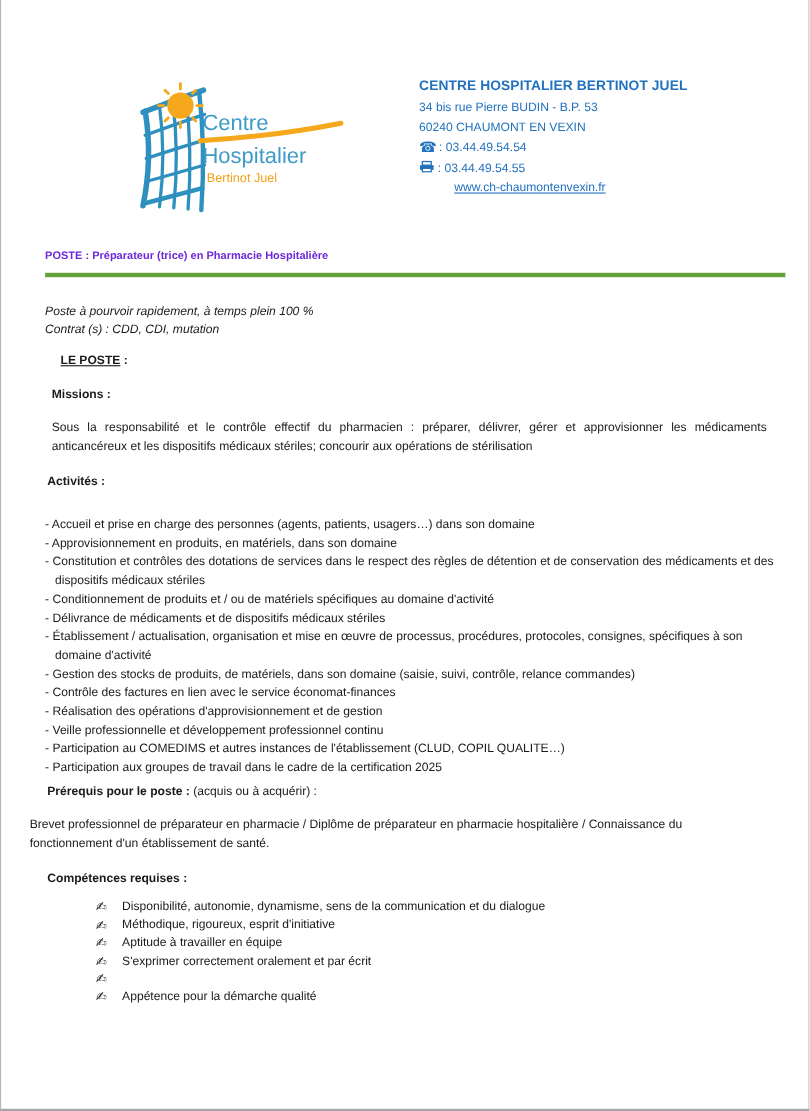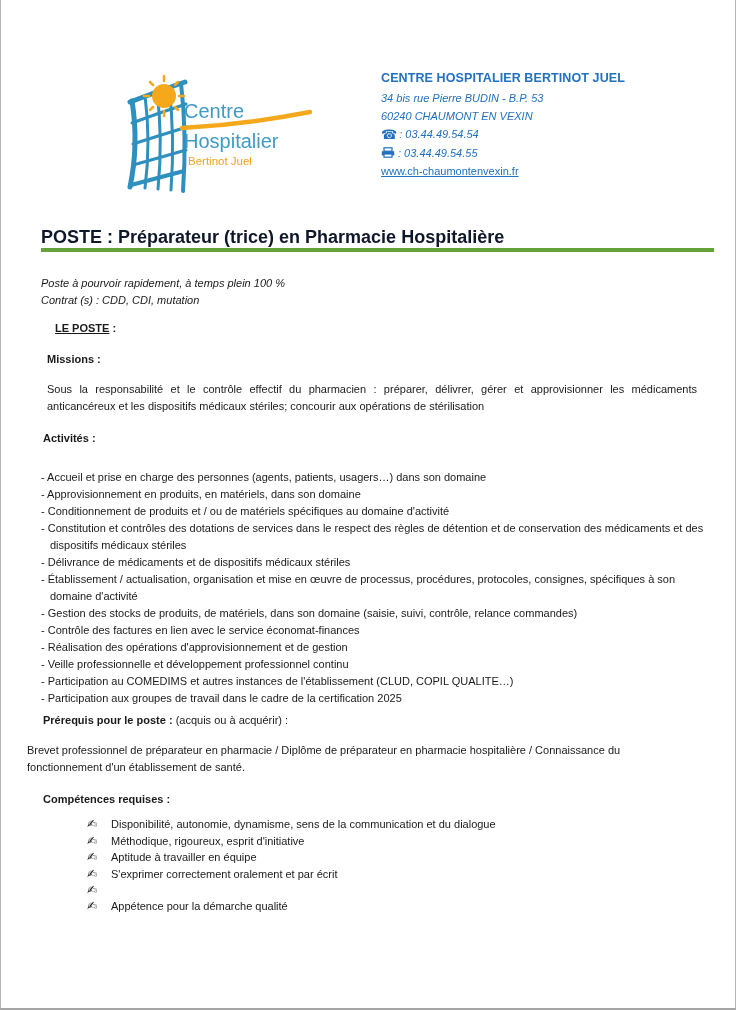--- a/index.html
+++ b/index.html
@@ -7,26 +7,26 @@
     position:relative;width:736px;height:1010px;margin:0 auto;background:#fff;
     border-left:1px solid #b5b5b5;border-right:1px solid #b5b5b5;border-bottom:2px solid #a5a5a5;
     font-family:"Liberation Sans","DejaVu Sans",sans-serif;color:#1a1a1a;overflow:hidden;
     box-sizing:border-box;
   }
   .abs{position:absolute;}
   
   .logo{left:123px;top:68px;width:195px;height:130px;}
   .hdr{left:380px;top:70px;width:260px;color:#2171be;font-size:11px;}
   .hdr-name{font-weight:bold;font-size:12.5px;line-height:16px;margin-bottom:3px;letter-spacing:.1px;}
-  .hdr-line{line-height:18px;font-style:italic;}
+  .hdr-line{line-height:18px;}
   .icon-inline{display:inline-block;vertical-align:-1px;margin-right:3px;}
   .tel-glyph{font-family:"DejaVu Sans",sans-serif;font-size:13px;vertical-align:-1px;margin-right:2px;}
-  .hdr-link{color:#2171be;text-decoration:underline;line-height:18px;display:inline-block;cursor:pointer;}
+  .hdr-link{color:#2171be;text-decoration:underline;line-height:18px;display:inline-block;cursor:pointer;margin-left:32px;}
   
-  .title{left:40px;top:227px;font-size:18px;font-weight:bold;color:#0f172a;}
+  .title{left:40px;top:227px;font-size:10px;font-weight:bold;color:#6d28d9;}
   .rule{left:40px;top:248px;width:673px;height:4px;background:#66a23c;}
   
   .txt{font-size:11px;line-height:17px;}
   .intro{left:40px;top:275px;width:660px;font-style:italic;}
   .b{font-weight:bold;}
   .u{text-decoration:underline;}
   .leposte{left:42px;top:320px;padding-left:12px;}
   .missions-label{left:46px;top:351px;}
   .missions-text{left:46px;top:381px;width:650px;text-align:justify;}
   .activites-label{left:42px;top:430px;}
@@ -109,22 +109,22 @@
     <span class="b u">LE POSTE</span><span class="b"> :</span>
   </div>
 
   <div class="abs txt b missions-label">Missions :</div>
   <div class="abs txt missions-text">Sous la responsabilité et le contrôle effectif du pharmacien : préparer, délivrer, gérer et approvisionner les médicaments anticancéreux et les dispositifs médicaux stériles; concourir aux opérations de stérilisation</div>
 
   <div class="abs txt b activites-label">Activités :</div>
   <div class="abs txt acts">
     <div>- Accueil et prise en charge des personnes (agents, patients, usagers…) dans son domaine</div>
     <div>- Approvisionnement en produits, en matériels, dans son domaine</div>
+    <div>- Constitution et contrôles des dotations de services dans le respect des règles de détention et de conservation des médicaments et des dispositifs médicaux stériles</div>
     <div>- Conditionnement de produits et / ou de matériels spécifiques au domaine d'activité</div>
-    <div>- Constitution et contrôles des dotations de services dans le respect des règles de détention et de conservation des médicaments et des dispositifs médicaux stériles</div>
     <div>- Délivrance de médicaments et de dispositifs médicaux stériles</div>
     <div>- Établissement / actualisation, organisation et mise en œuvre de processus, procédures, protocoles, consignes, spécifiques à son domaine d'activité</div>
     <div>- Gestion des stocks de produits, de matériels, dans son domaine (saisie, suivi, contrôle, relance commandes)</div>
     <div>- Contrôle des factures en lien avec le service économat-finances</div>
     <div>- Réalisation des opérations d'approvisionnement et de gestion</div>
     <div>- Veille professionnelle et développement professionnel continu</div>
     <div>- Participation au COMEDIMS et autres instances de l'établissement (CLUD, COPIL QUALITE…)</div>
     <div>- Participation aux groupes de travail dans le cadre de la certification 2025</div>
   </div>
 

